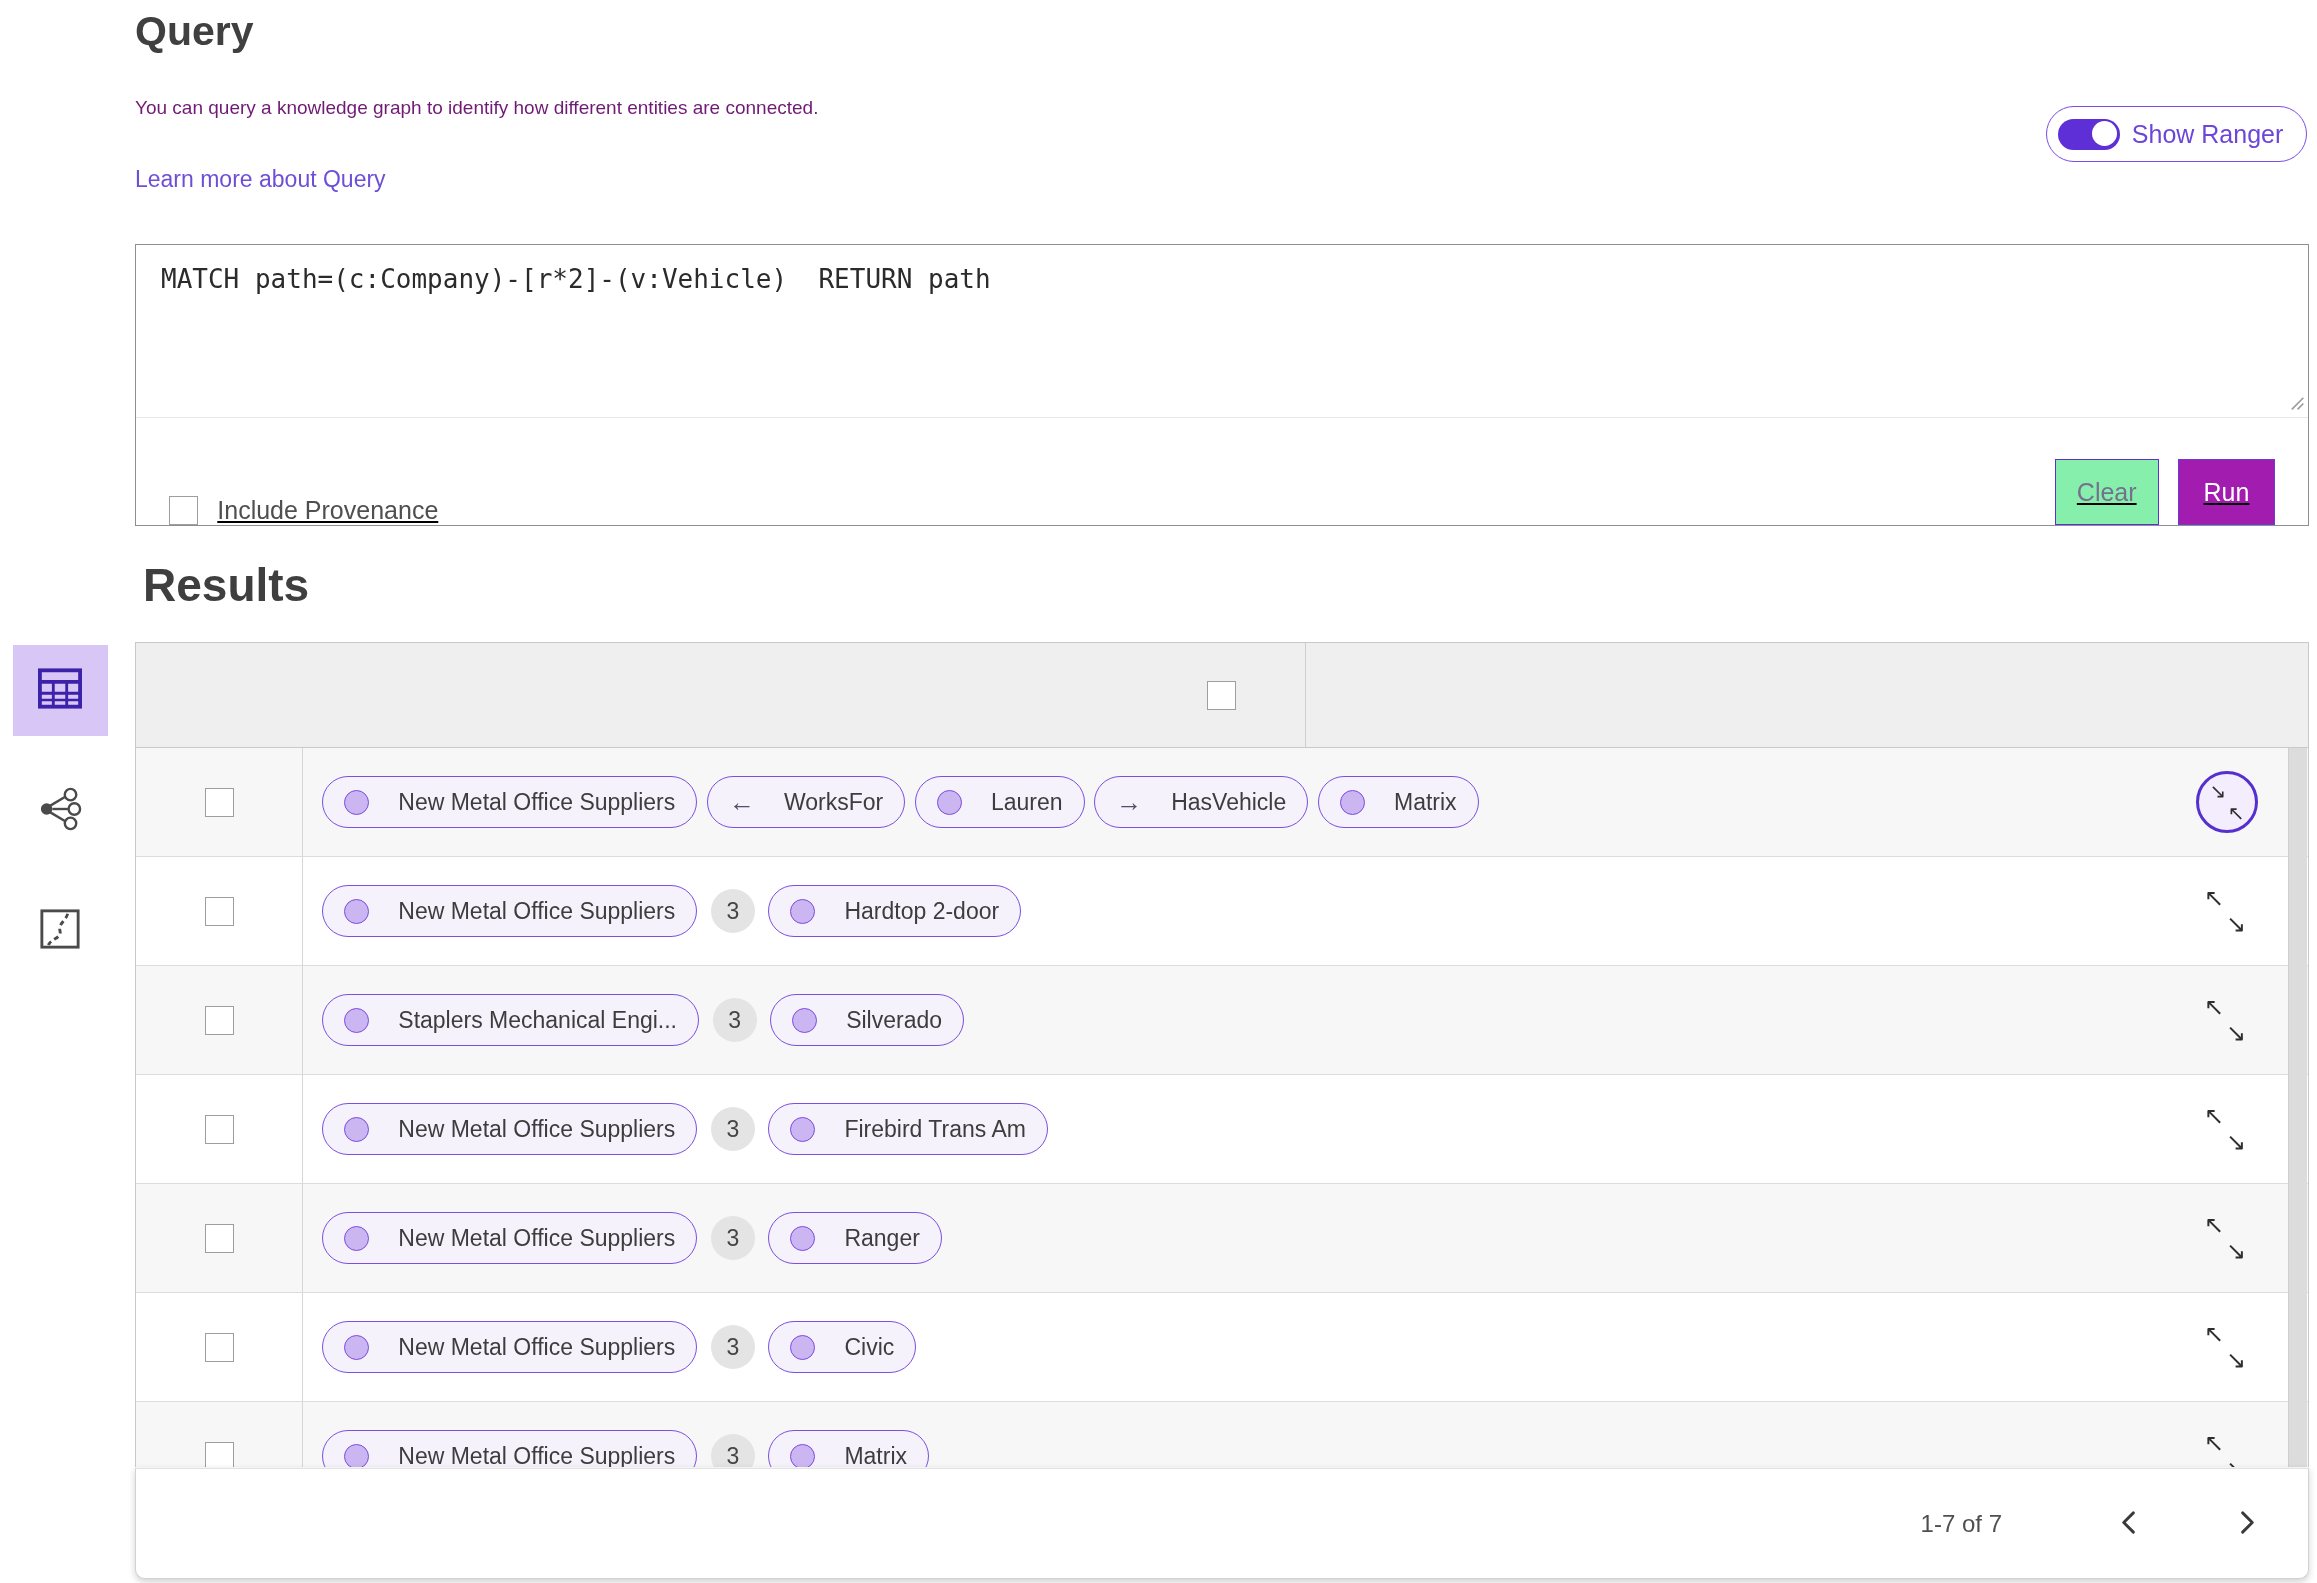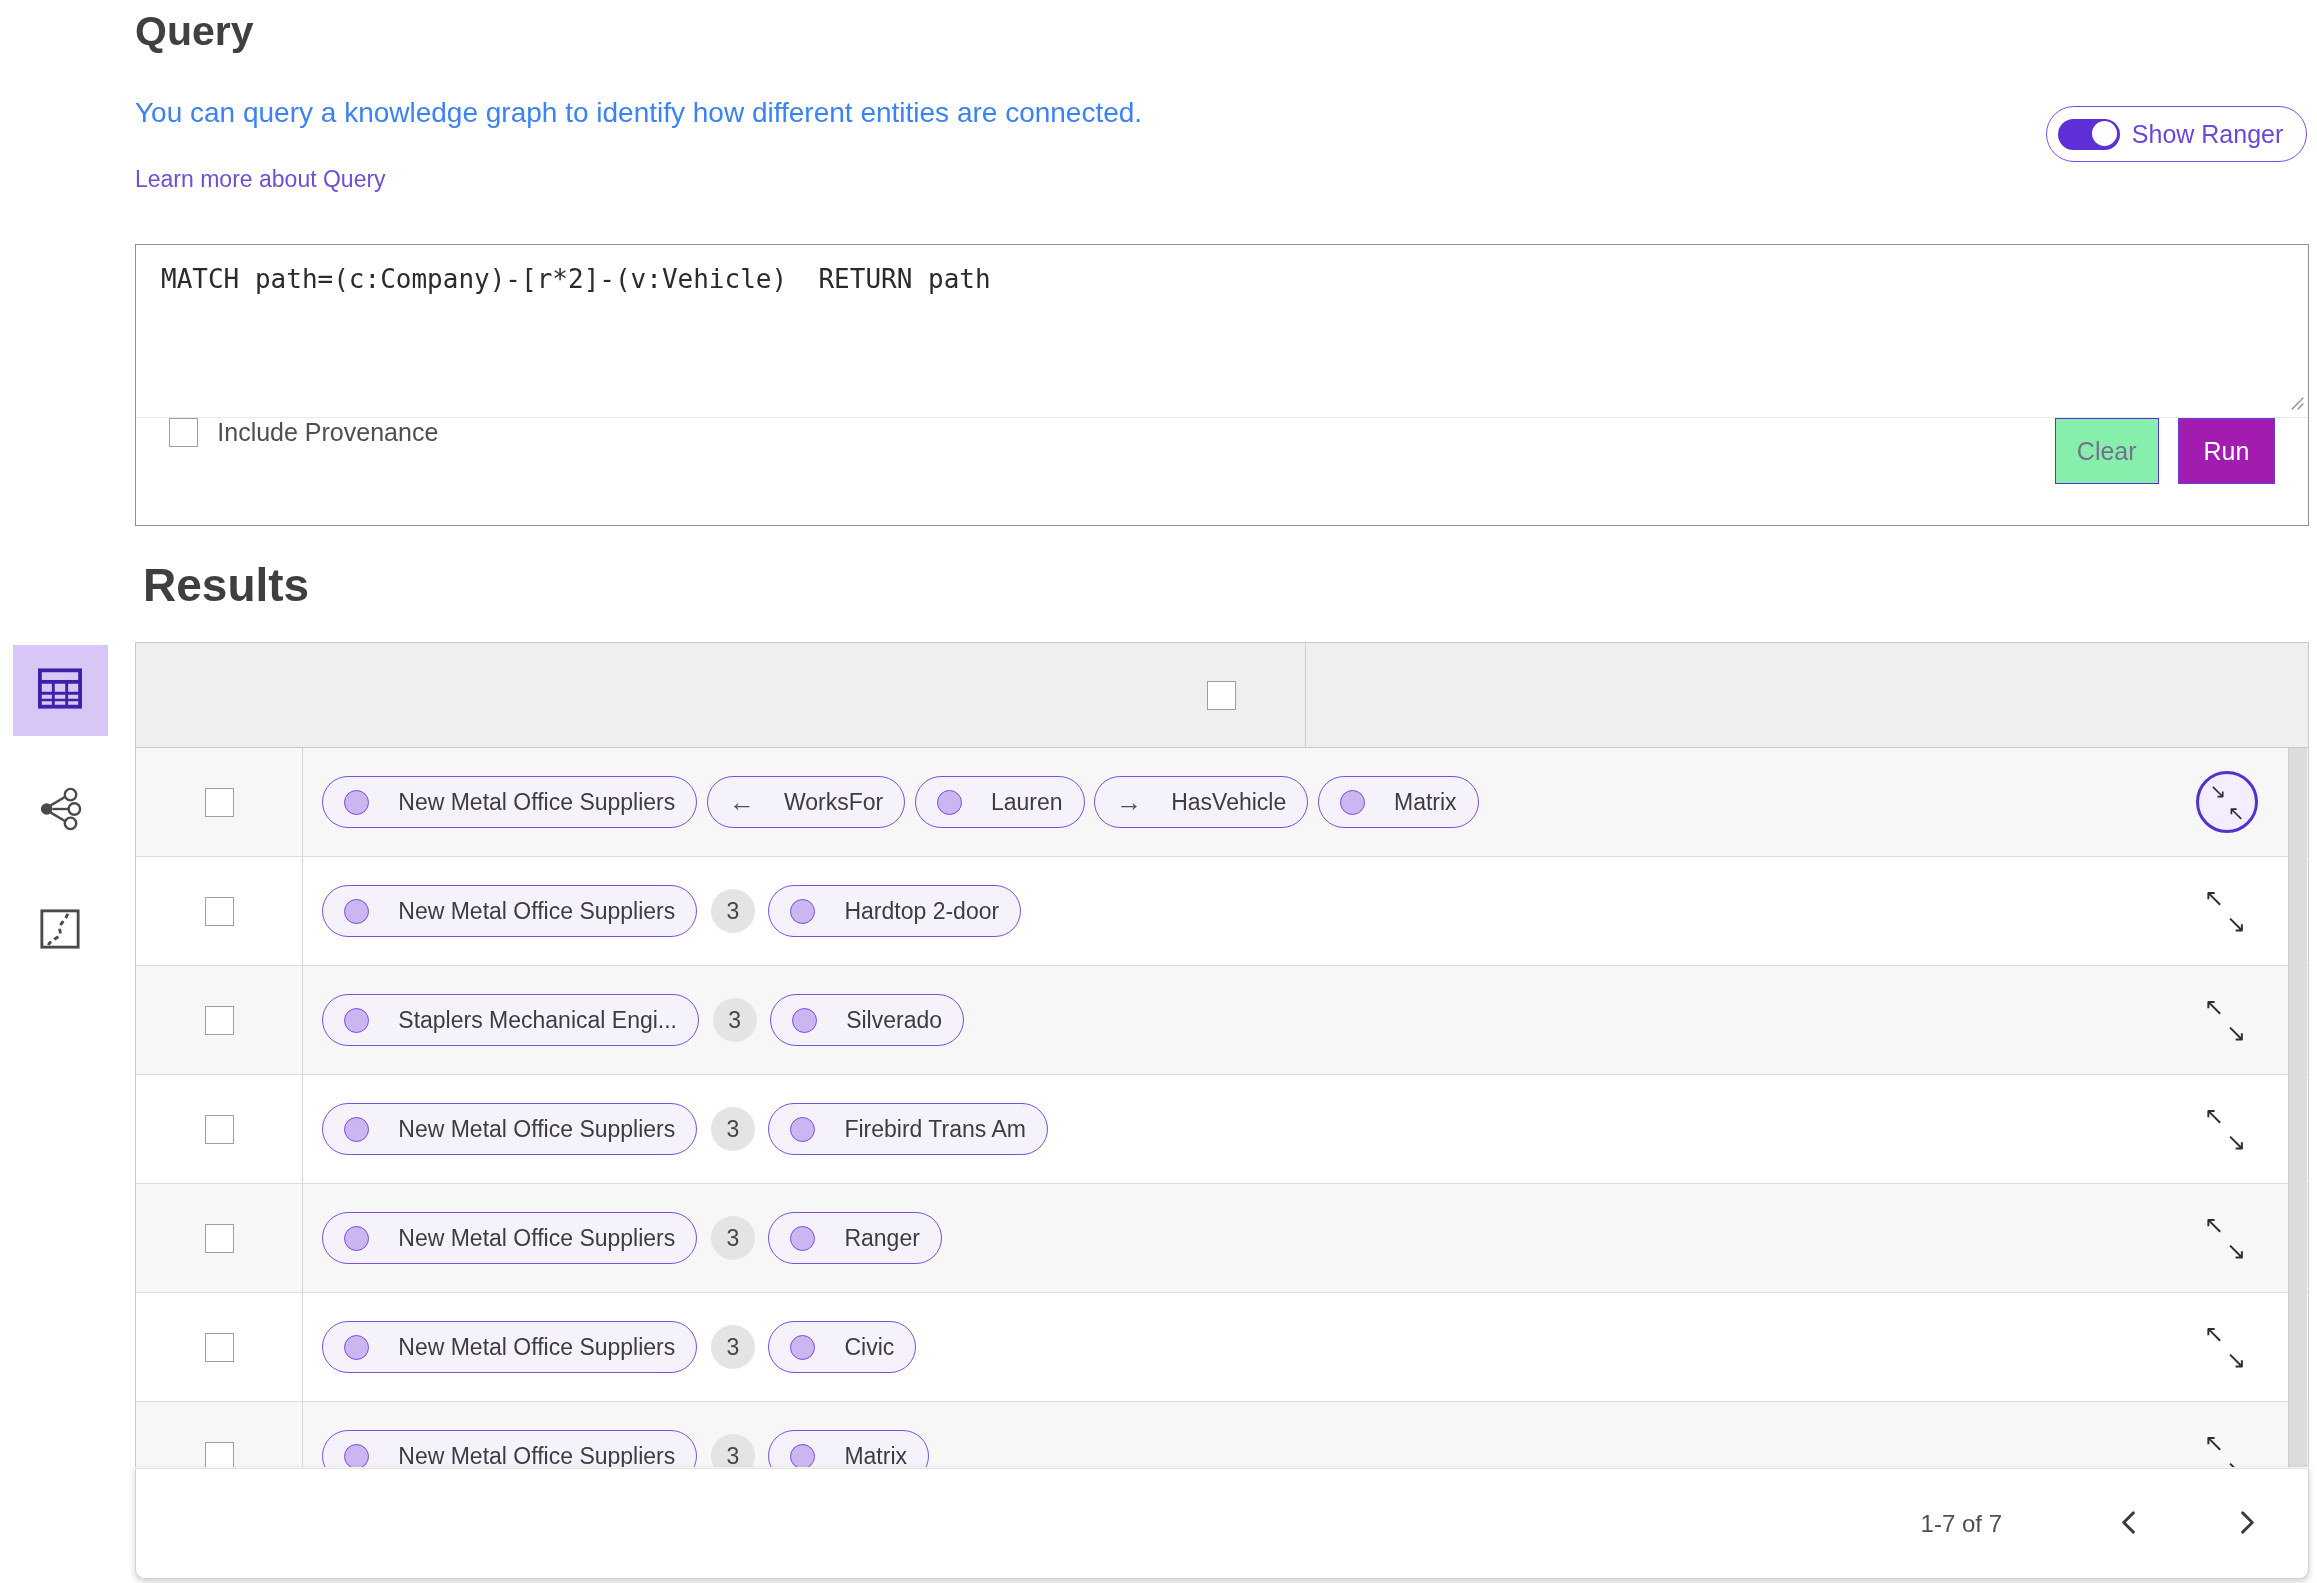--- a/index.html
+++ b/index.html
@@ -2,36 +2,36 @@
 <html><head>
 <meta charset="utf-8">
 <style>
   * { margin:0; padding:0; box-sizing:border-box; }
   html,body { width:2317px; height:1583px; background:#ffffff; overflow:hidden;
               font-family:"Liberation Sans", sans-serif; }
   .page { position:relative; width:2317px; height:1583px; }
 
   
   .page-title { position:absolute; left:135px; top:7.7px; font-size:41px; font-weight:bold; color:#404040; }
-  .intro { position:absolute; left:135px; top:97px; font-size:28px; color:#3b82f6; }
+  .intro { position:absolute; left:135px; top:97px; font-size:19px; color:#701a75; }
   .learn-link { position:absolute; left:135px; top:166px; font-size:23px; color:#6e4fd6; text-decoration:none; cursor:pointer; }
 
   .show-query-toggle { position:absolute; right:9.7px; top:106px; height:56px; display:flex; align-items:center;
                        border:1.9px solid #7b4be4; border-radius:29px; padding:0 23px 0 11.6px; background:#fff; cursor:pointer; }
   .toggle-track { width:62px; height:31px; background:#5e2fd6; border-radius:16.4px; position:relative; margin-right:11.6px; }
   .toggle-knob { position:absolute; right:2.9px; top:2.9px; width:25px; height:25px; background:#fff; border-radius:50%; }
   .toggle-label { font-size:25px; color:#6b46d9; }
 
   
   .query-box { position:absolute; left:135px; top:244px; width:2174px; height:282px; border:1.9px solid #8f8f8f; background:#fff; }
   .query-textarea { display:block; width:100%; height:170px; border:none; outline:none; resize:none;
                     padding:19.3px 25px; font-family:"DejaVu Sans Mono", monospace; font-size:26px; color:#2b2b2b; background:#fff; }
   .resize-grip { position:absolute; right:2.9px; top:147px; width:19.3px; height:19.3px; color:#9a9a9a; font-size:17.4px; pointer-events:none; }
   .query-footer { position:absolute; left:0; right:0; bottom:0; height:108px; border-top:1.9px solid #e8e8e8;
-                  display:flex; align-items:flex-start; padding:0 33px; }
+                  display:flex; align-items:flex-end; padding:0 33px;text-decoration:underline; }
   .cbx { appearance:none; -webkit-appearance:none; width:29px; height:29px; border:1.9px solid #9e9e9e; background:#fff; cursor:pointer; }
   .prov-label { font-size:25px; color:#4f4f4f; margin-left:19.3px; }
   .footer-spacer { flex:1; }
   .btn { height:66px; font-size:25px; display:flex; align-items:center; justify-content:center; cursor:pointer;
          font-family:"Liberation Sans", sans-serif; }
   .btn-clear { width:104px; background:#86efac; border:1.9px solid #5e2fd6; color:#74718e; }
   .btn-run { width:97px; background:#a21caf; border:1.9px solid #6c3ad4; color:#ffffff; margin-left:19.3px; }
 
   
   .results-title { position:absolute; left:135px; top:558px; font-size:46px; font-weight:bold; color:#3f3f3f;margin-left:8px; }

